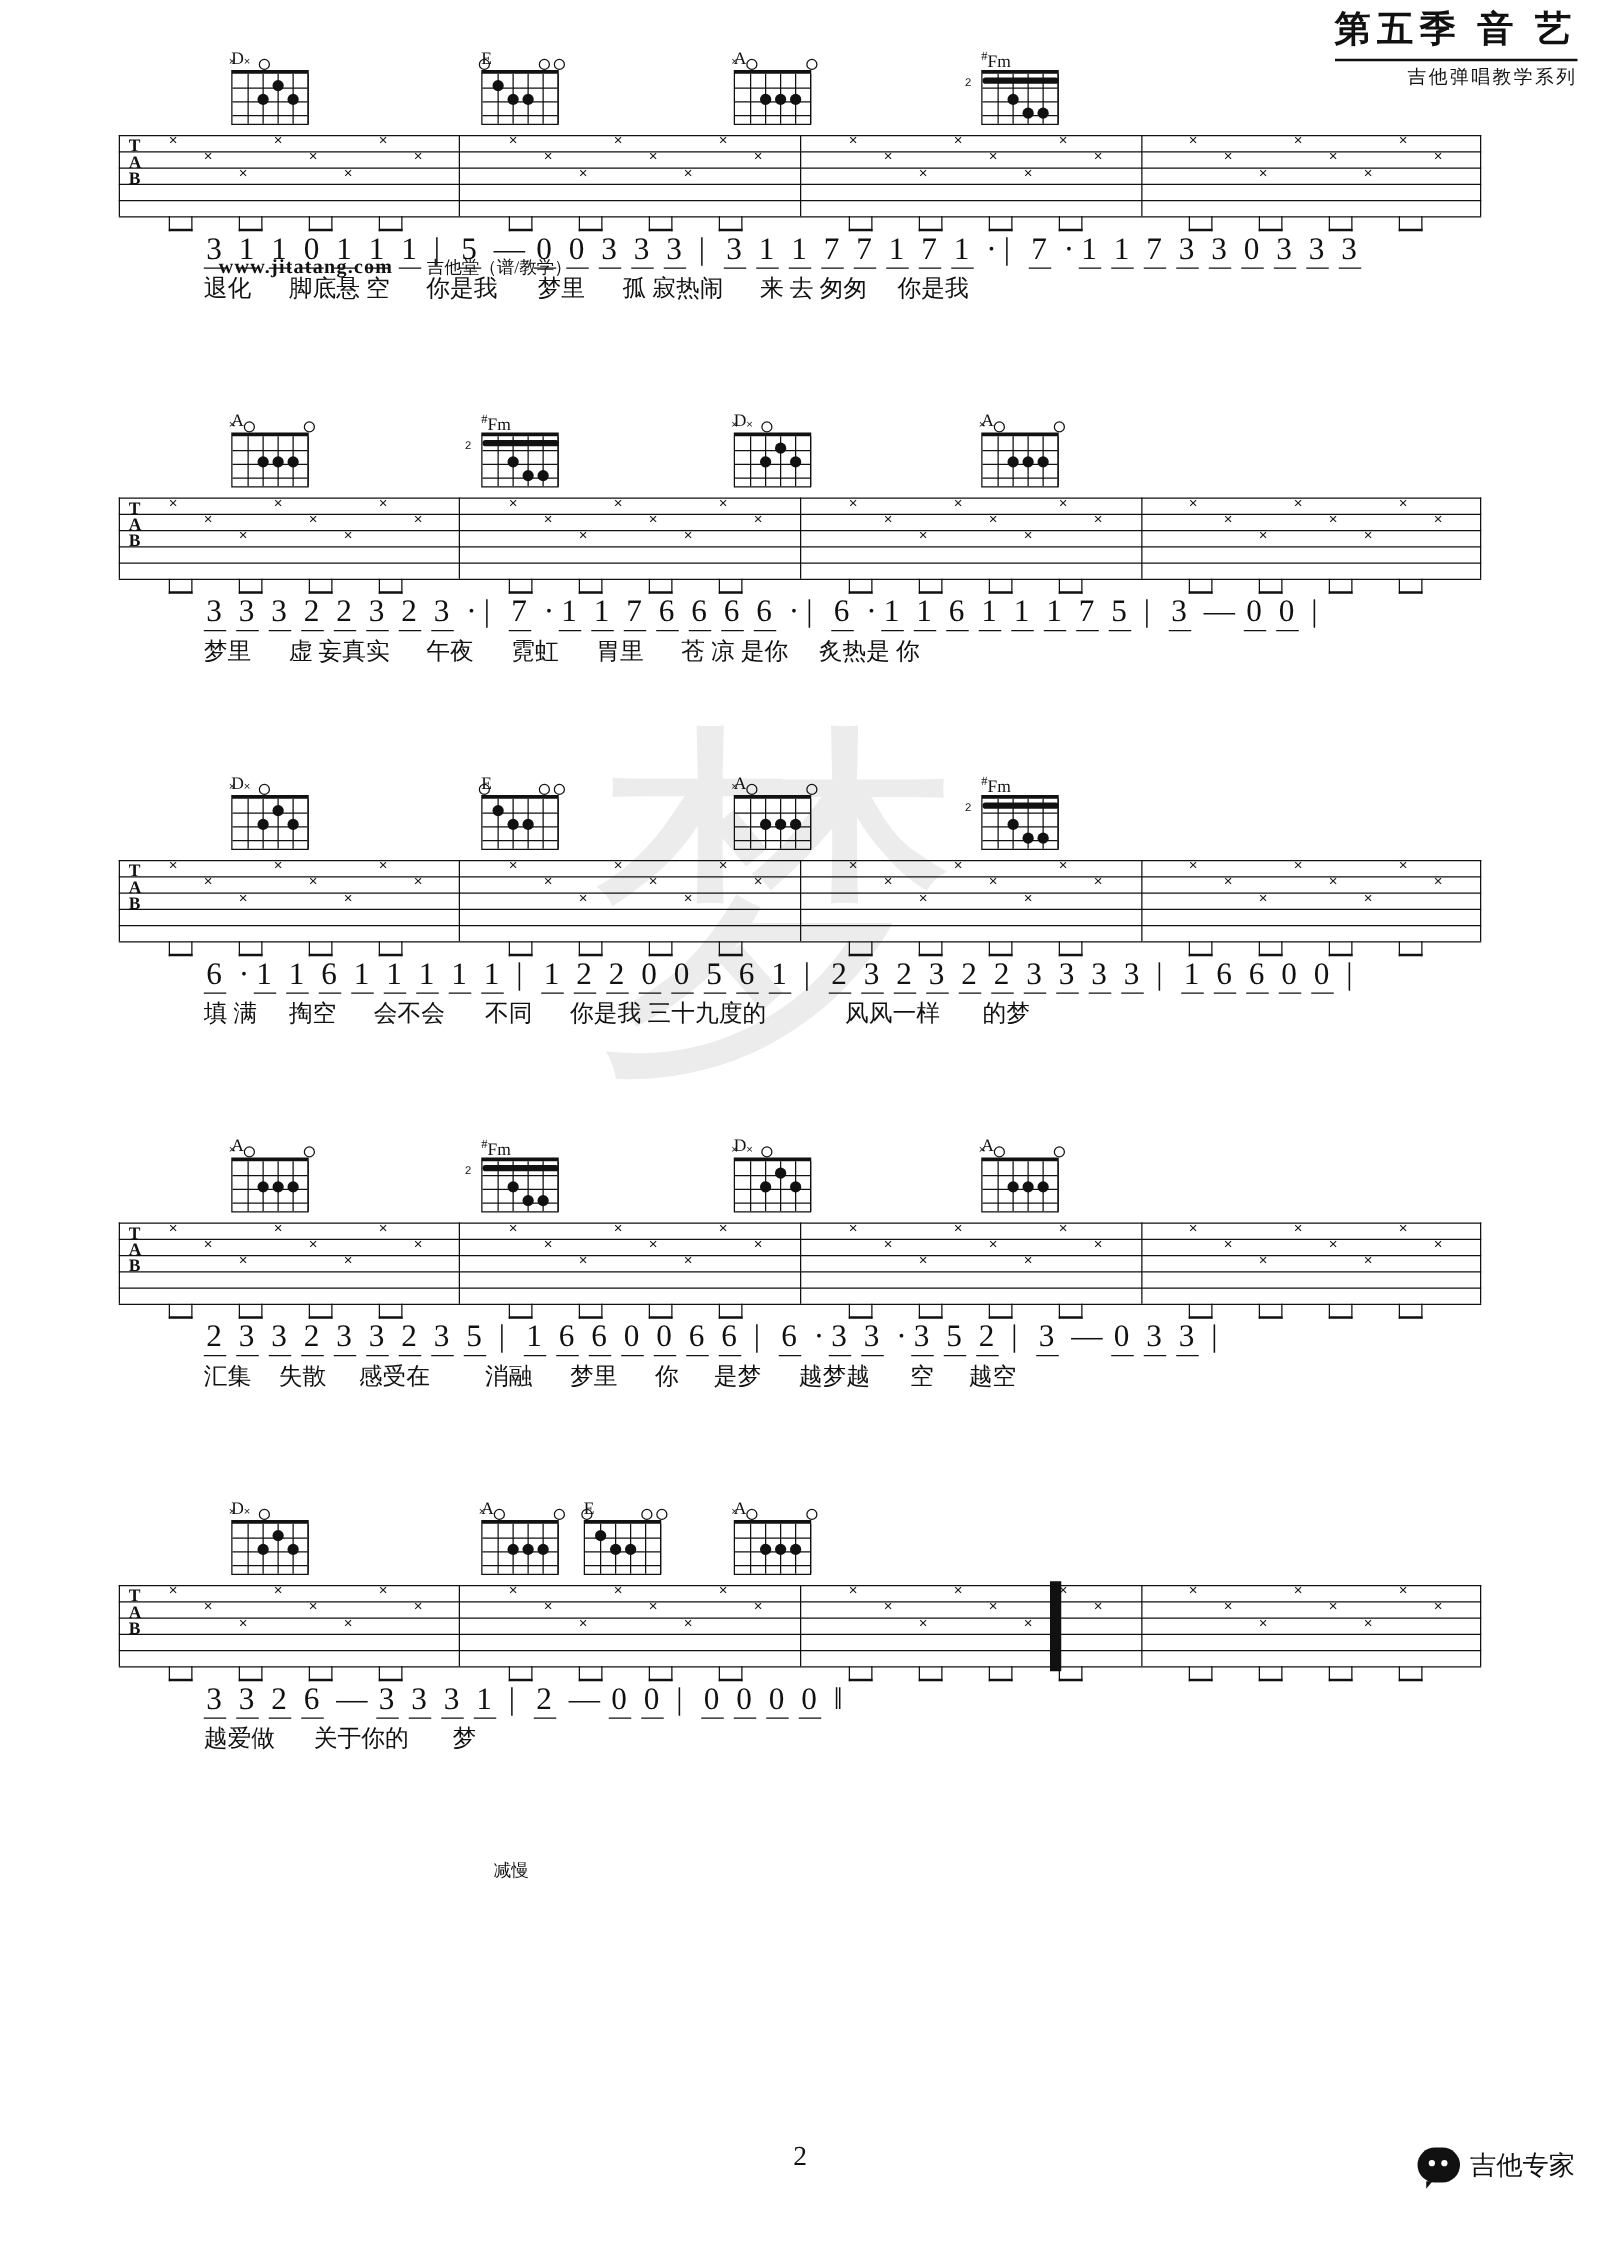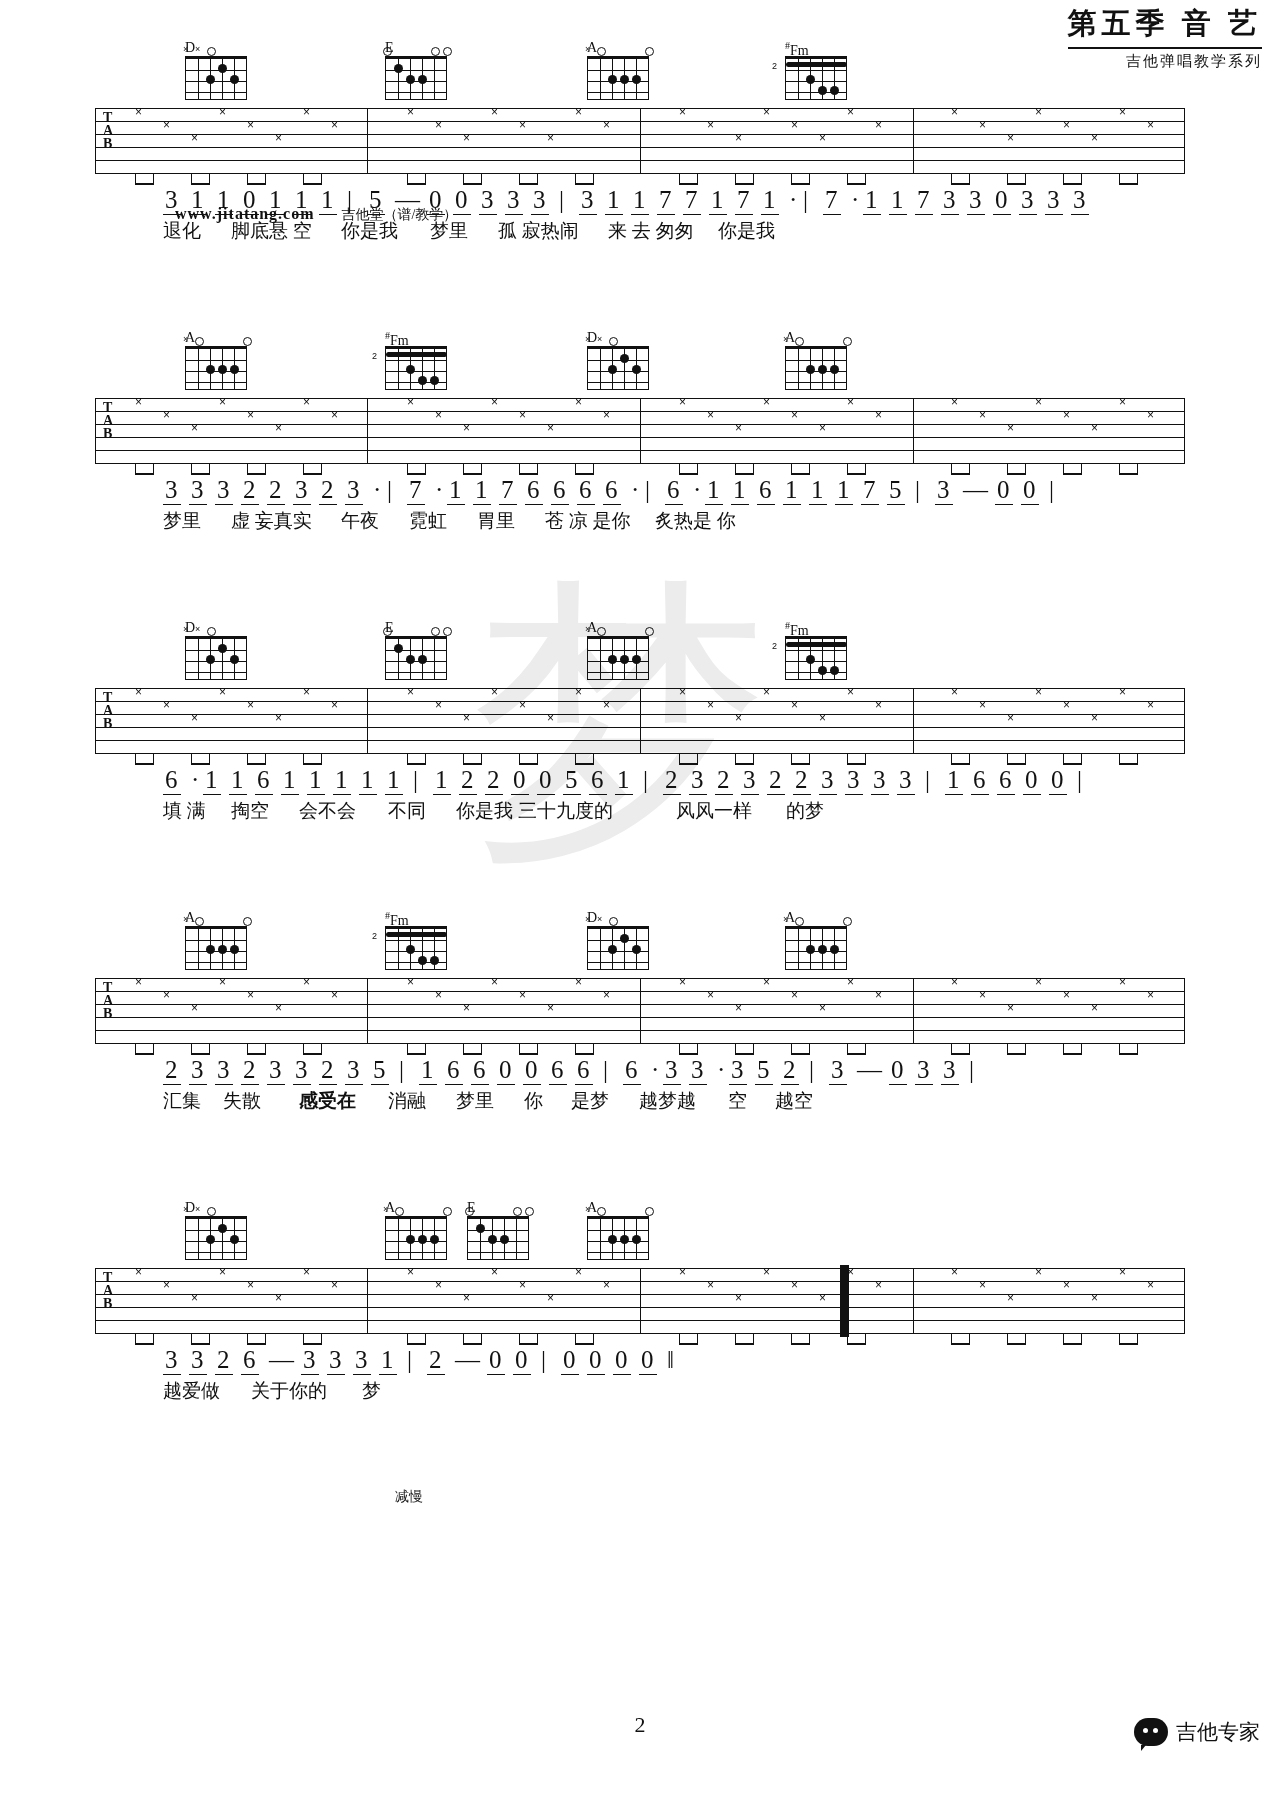--- a/index.html
+++ b/index.html
@@ -1087,21 +1087,21 @@
           <div class="u1" style="left: 794px; top: 28px; width: 18px;"></div>
           <div class="n" style="left: 822px; top: 0px;">3</div>
           <div class="u1" style="left: 820px; top: 28px; width: 18px;"></div>
           <div class="n" style="left: 848px; top: 0px;">3</div>
           <div class="u1" style="left: 846px; top: 28px; width: 18px;"></div>
           <div class="n" style="left: 874px; top: 0px;">|</div>
         </div>
         <div class="lyr">
           <div class="w" style="left: 68px;">汇集</div>
           <div class="w" style="left: 128px;">失散</div>
-          <div class="w" style="left: 204px; font-weight: bold;">感受在</div>
+          <div class="w" style="left: 192px;">感受在</div>
           <div class="w" style="left: 293px;">消融</div>
           <div class="w" style="left: 361px;">梦里</div>
           <div class="w" style="left: 429px;">你</div>
           <div class="w" style="left: 476px;">是梦</div>
           <div class="w" style="left: 544px;">越梦越</div>
           <div class="w" style="left: 633px;">空</div>
           <div class="w" style="left: 680px;">越空</div>
         </div>
       </div>
       <div class="system" style="top: 1200px;">

